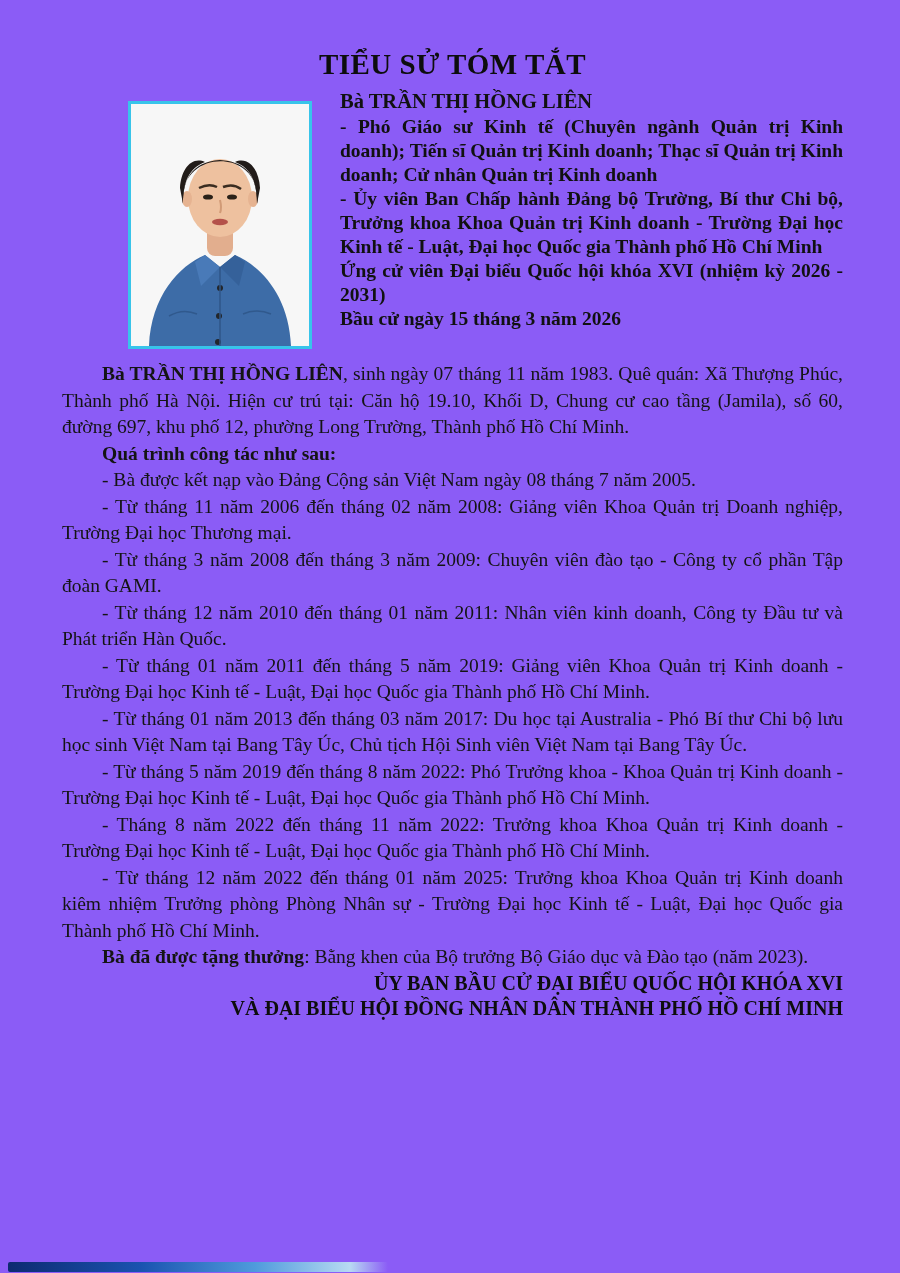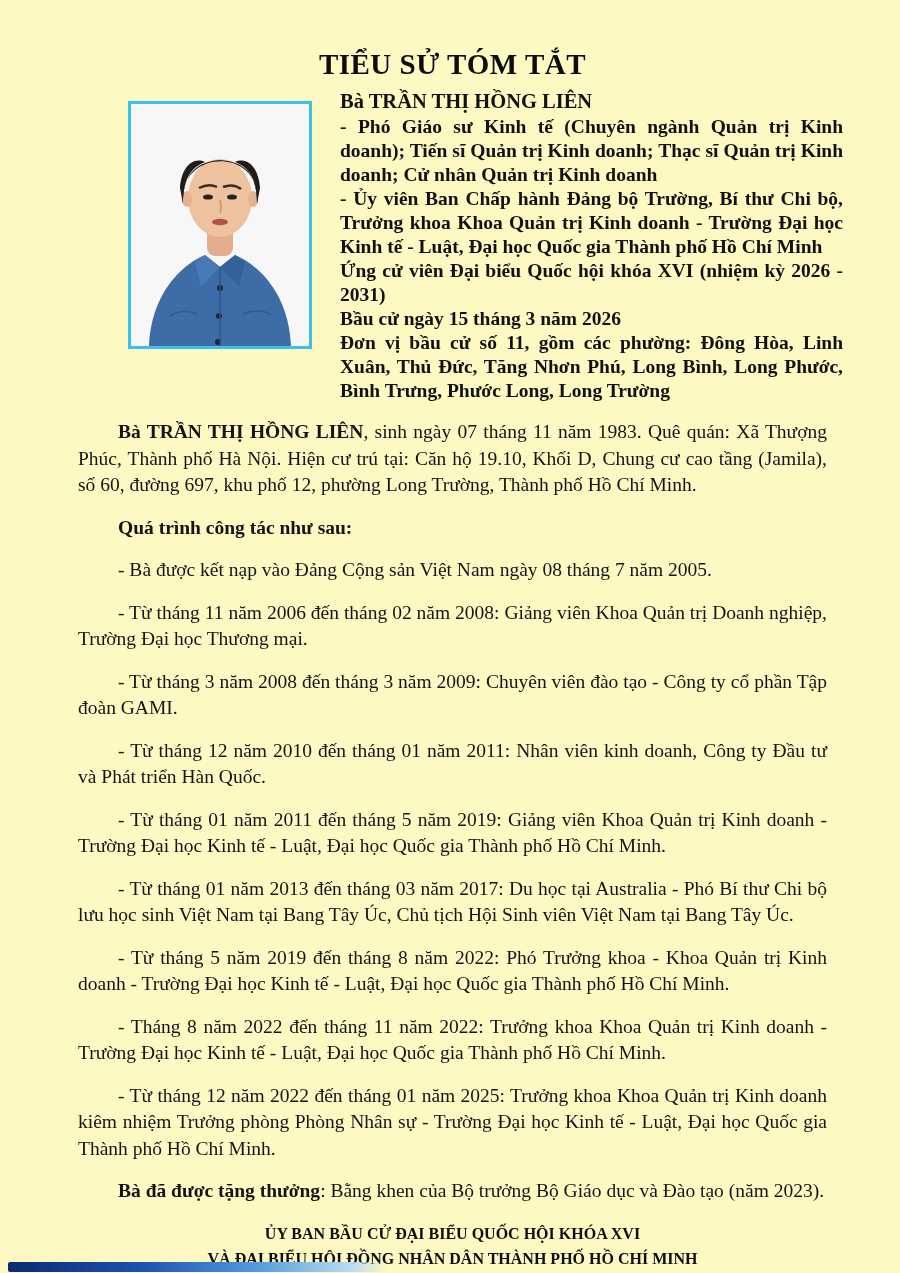--- a/index.html
+++ b/index.html
@@ -1,20 +1,20 @@
 <!DOCTYPE html>
 <html><head>
 <meta charset="utf-8">
 <style>
   html, body { margin: 0; padding: 0; background: #ffffff; }
   .page {
     position: relative;
     width: 900px;
     height: 1273px;
-    background: #fef9c3;
+    background: #8b5cf6;
     font-family: "Liberation Serif", "DejaVu Serif", serif;
     color: #141414;
     overflow: hidden;
   }
   .content { padding: 38px 57px 0 62px; }
 
   .doc-title {
     text-align: center;
     font-size: 29px;
     font-weight: bold;
@@ -45,28 +45,27 @@
   }
   .candidate-name { font-size: 20.5px; line-height: 28px; text-align: left; }
   .header-right p { margin: 0; }
 
   .body-block {
     margin-top: 12px;
     font-size: 19.5px;
     line-height: 26.5px;
     text-align: justify;
   }
-  .body-block p { margin: 16px; text-indent: 40px; }
+  .body-block p { margin: 0; text-indent: 40px; }
   .bold { font-weight: bold; }
 
   .footer-block {
-    margin-top: 8px;
-    text-align: center;
+    text-align: right;
     font-weight: bold;
-    font-size: 16px;
+    font-size: 20px;
     line-height: 25px;
     color: #0d0d0d;
   }
   .footer-block div { white-space: nowrap; }
 
   .video-progress-bar {
     position: absolute;
     left: 8px;
     bottom: 1px;
     width: 380px;
@@ -118,21 +117,20 @@
           <path d="M89,96 q2,8 0,13" stroke="#d19a76" stroke-width="2" fill="none"></path>
           <ellipse cx="89" cy="118" rx="8" ry="3.2" fill="#b4514a"></ellipse>
         </svg>
       </div>
       <div class="header-right">
         <p class="candidate-name">Bà TRẦN THỊ HỒNG LIÊN</p>
         <p>- Phó Giáo sư Kinh tế (Chuyên ngành Quản trị Kinh doanh); Tiến sĩ Quản trị Kinh doanh; Thạc sĩ Quản trị Kinh doanh; Cử nhân Quản trị Kinh doanh</p>
         <p>- Ủy viên Ban Chấp hành Đảng bộ Trường, Bí thư Chi bộ, Trưởng khoa Khoa Quản trị Kinh doanh - Trường Đại học Kinh tế - Luật, Đại học Quốc gia Thành phố Hồ Chí Minh</p>
         <p>Ứng cử viên Đại biểu Quốc hội khóa XVI (nhiệm kỳ 2026 - 2031)</p>
         <p>Bầu cử ngày 15 tháng 3 năm 2026</p>
-        <p>Đơn vị bầu cử số 11, gồm các phường: Đông Hòa, Linh Xuân, Thủ Đức, Tăng Nhơn Phú, Long Bình, Long Phước, Bình Trưng, Phước Long, Long Trường</p>
       </div>
     </div>
 
     <div class="body-block">
       <p><span class="bold">Bà TRẦN THỊ HỒNG LIÊN</span><span>, sinh ngày 07 tháng 11 năm 1983. Quê quán: Xã Thượng Phúc, Thành phố Hà Nội. Hiện cư trú tại: Căn hộ 19.10, Khối D, Chung cư cao tầng (Jamila), số 60, đường 697, khu phố 12, phường Long Trường, Thành phố Hồ Chí Minh.</span></p>
       <p class="bold">Quá trình công tác như sau:</p>
       <p>- Bà được kết nạp vào Đảng Cộng sản Việt Nam ngày 08 tháng 7 năm 2005.</p>
       <p>- Từ tháng 11 năm 2006 đến tháng 02 năm 2008: Giảng viên Khoa Quản trị Doanh nghiệp, Trường Đại học Thương mại.</p>
       <p>- Từ tháng 3 năm 2008 đến tháng 3 năm 2009: Chuyên viên đào tạo - Công ty cổ phần Tập đoàn GAMI.</p>
       <p>- Từ tháng 12 năm 2010 đến tháng 01 năm 2011: Nhân viên kinh doanh, Công ty Đầu tư và Phát triển Hàn Quốc.</p>

